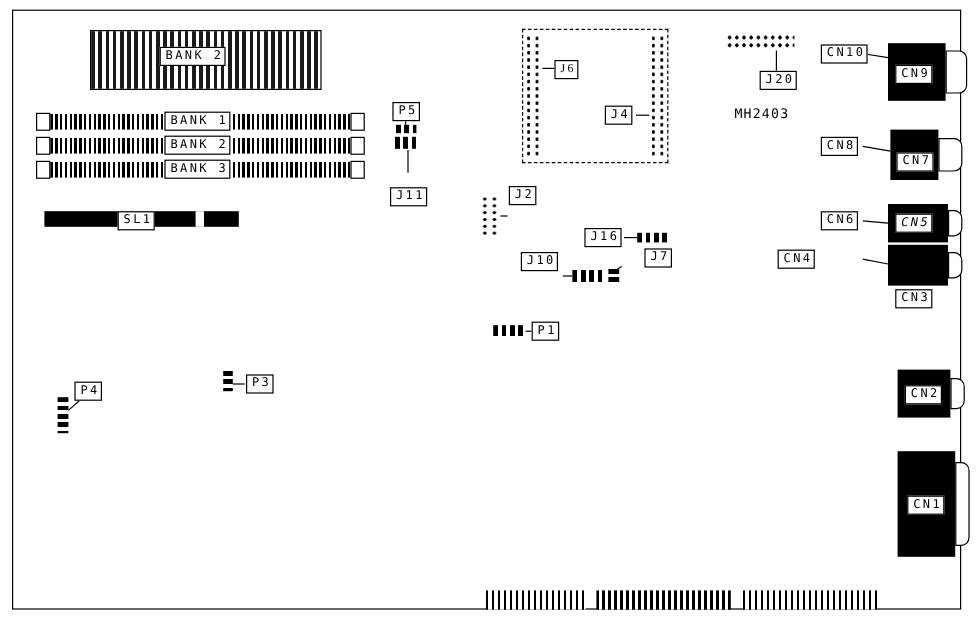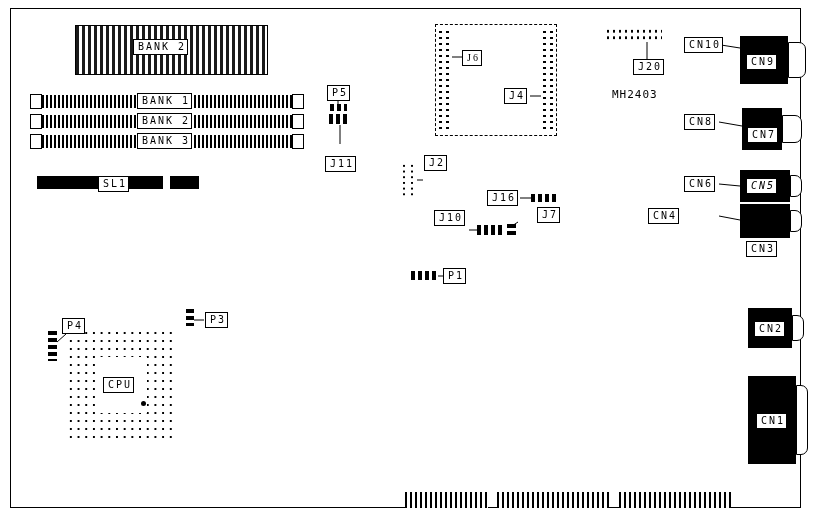--- a/index.html
+++ b/index.html
@@ -58,25 +58,20 @@
     <div class="a cap" style="left:0; top:0; width:12px; height:15px;"></div>
     <div class="a stripes-fine" style="left:12px; top:1px; width:250px; height:13px;"></div>
     <div class="a cap" style="left:262px; top:0; width:12px; height:15px;"></div>
   </div>
   <div class="lbl" style="left:137px; top:133px;">BANK 3</div>
 
   <div class="a black" style="left:37px; top:176px; width:162px; height:13px;"></div>
   <div class="a" style="left:163px; top:176px; width:7px; height:13px; background:#fff;"></div>
   <div class="lbl" style="left:98px; top:176px;">SL1</div>
 
-  <div class="a dots" style="left:67px; top:329px; width:108px; height:112px; background-size:7.7px 8px;">
-    <div class="a" style="left:28px; top:28px; width:52px; height:56px; background:#fff;"></div>
-    <div class="a" style="left:74px; top:72px; width:5px; height:5px; background:#000; border-radius:50%;"></div>
-    <div class="lbl" style="left:36px; top:48px;">CPU</div>
-  </div>
 
   <div class="a pins-v" style="left:48px; top:331px; width:9px; height:30px;"></div>
   <div class="lbl" style="left:62px; top:318px;">P4</div>
 
   <div class="a pins-v" style="left:186px; top:309px; width:8px; height:17px;"></div>
   <div class="lbl" style="left:205px; top:312px;">P3</div>
 
   <div class="lbl" style="left:327px; top:85px;">P5</div>
   <div class="a pins-h" style="left:330px; top:104px; width:17px; height:7px;"></div>
   <div class="a pins-h" style="left:329px; top:114px; width:21px; height:10px;"></div>

